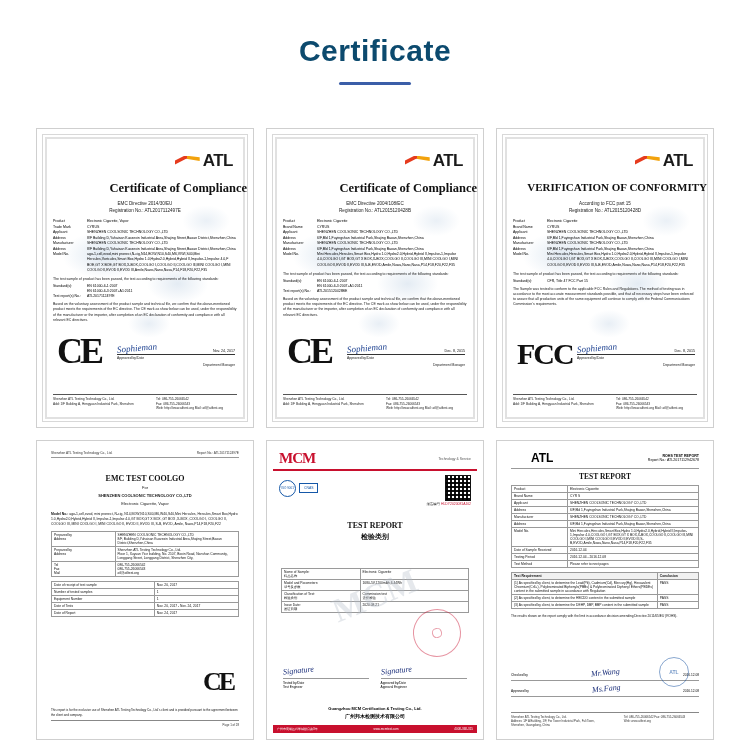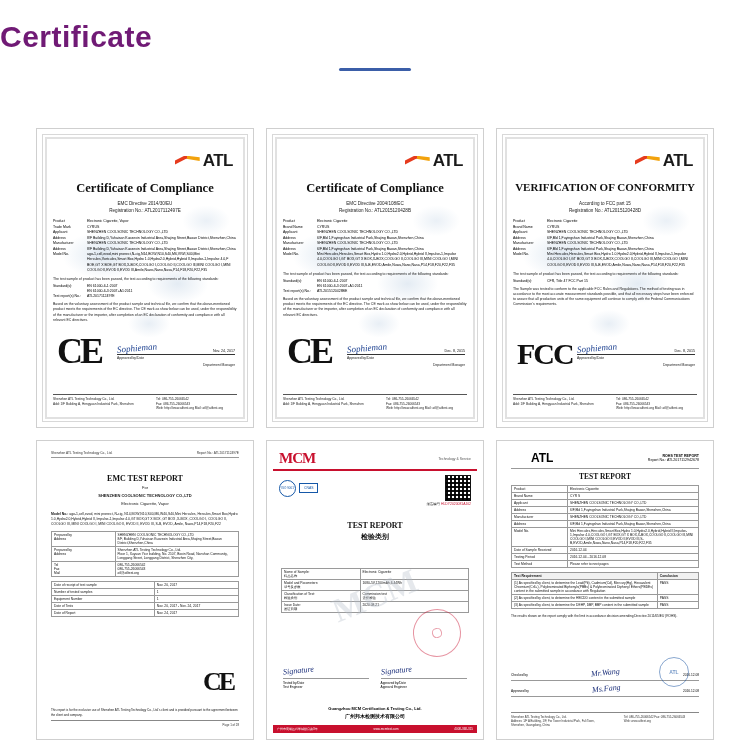--- a/index.html
+++ b/index.html
@@ -9,24 +9,25 @@
     background: #ffffff;
     font-family: "Liberation Sans", sans-serif;
   }
   .page {
     position: relative;
     width: 750px; height: 748px;
     overflow: hidden;
     background: #fff;
   }
   .page-title {
+    text-align: center;
     font-size: 30px;
     font-weight: 700;
-    color: #701a75;
-    padding-top: 20px;
+    color: #0c4a6e;
+    padding-top: 34px;
     letter-spacing: 0.5px;
   }
   .title-underline {
     width: 72px; height: 3px;
     background: #3b5ea8;
     margin: 14px auto 0 auto;
     border-radius: 2px;
   }
   .grid {
     position: absolute;
@@ -81,21 +82,21 @@
   }
   .atl-logo .swoosh {
     width: 26px; height: 9px;
     margin-right: 3px;
     background: linear-gradient(100deg, #e63b1e 0 45%, #f2a20c 45% 100%);
     clip-path: polygon(0 55%, 40% 0, 100% 20%, 100% 60%, 45% 35%, 0 100%);
   }
   .cert-title {
     position: absolute;
     top: 46px; left: 0; right: 0;
-    text-align: center;
+    text-align: right;
     font-family: "Liberation Serif", serif;
     font-size: 12.5px;
     font-weight: 700;
     color: #111;
   }
   .cert-title.sm { font-size: 11px; }
   .cert-sub {
     position: absolute;
     top: 66px; left: 0; right: 0;
     text-align: center;
@@ -555,21 +556,21 @@
       </div>
     </div>
 
     <div class="cert report">
       <div class="rep-inner" style="padding:4px 8px;">
         <div class="topbar">
           <span>Shenzhen ATL Testing Technology Co., Ltd.</span>
           <span>Report No.: ATL2017112497E</span>
         </div>
 
-        <div class="rep-head">EMC TEST REPORT</div>
+        <div class="rep-head">EMC TEST COOLGO</div>
         <div class="rep-sub">For</div>
         <div class="rep-sub bold">SHENZHEN COOLSONIC TECHNOLOGY CO.,LTD</div>
         <div class="rep-sub">Electronic Cigarette, Vapor</div>
 
         <div class="rep-text">
           <span class="bold">Model No.:</span>
           <span>ago-1,cell,evod,  mini pronect, N-cig,  N14,BOW,N10,S40,M6,W40,S40,Mini Hercules, Hercules,Smart Box,Hydro 1.0,Hydro2.0,Hybrid,Hybrid II, Impulse-1,Impulse 4.0,GT BOX,GT X BOX ,GT BOX ,X-BOX ,COOLGO I, COOLGO II, COOLGO III, MINI COOLGO I, MINI COOLGO II, EVOD II, EVOD III, S-B, EVOD, Amile, Nuwa,P14,F18,F20,F22</span>
         </div>
 
         <table class="mini">

